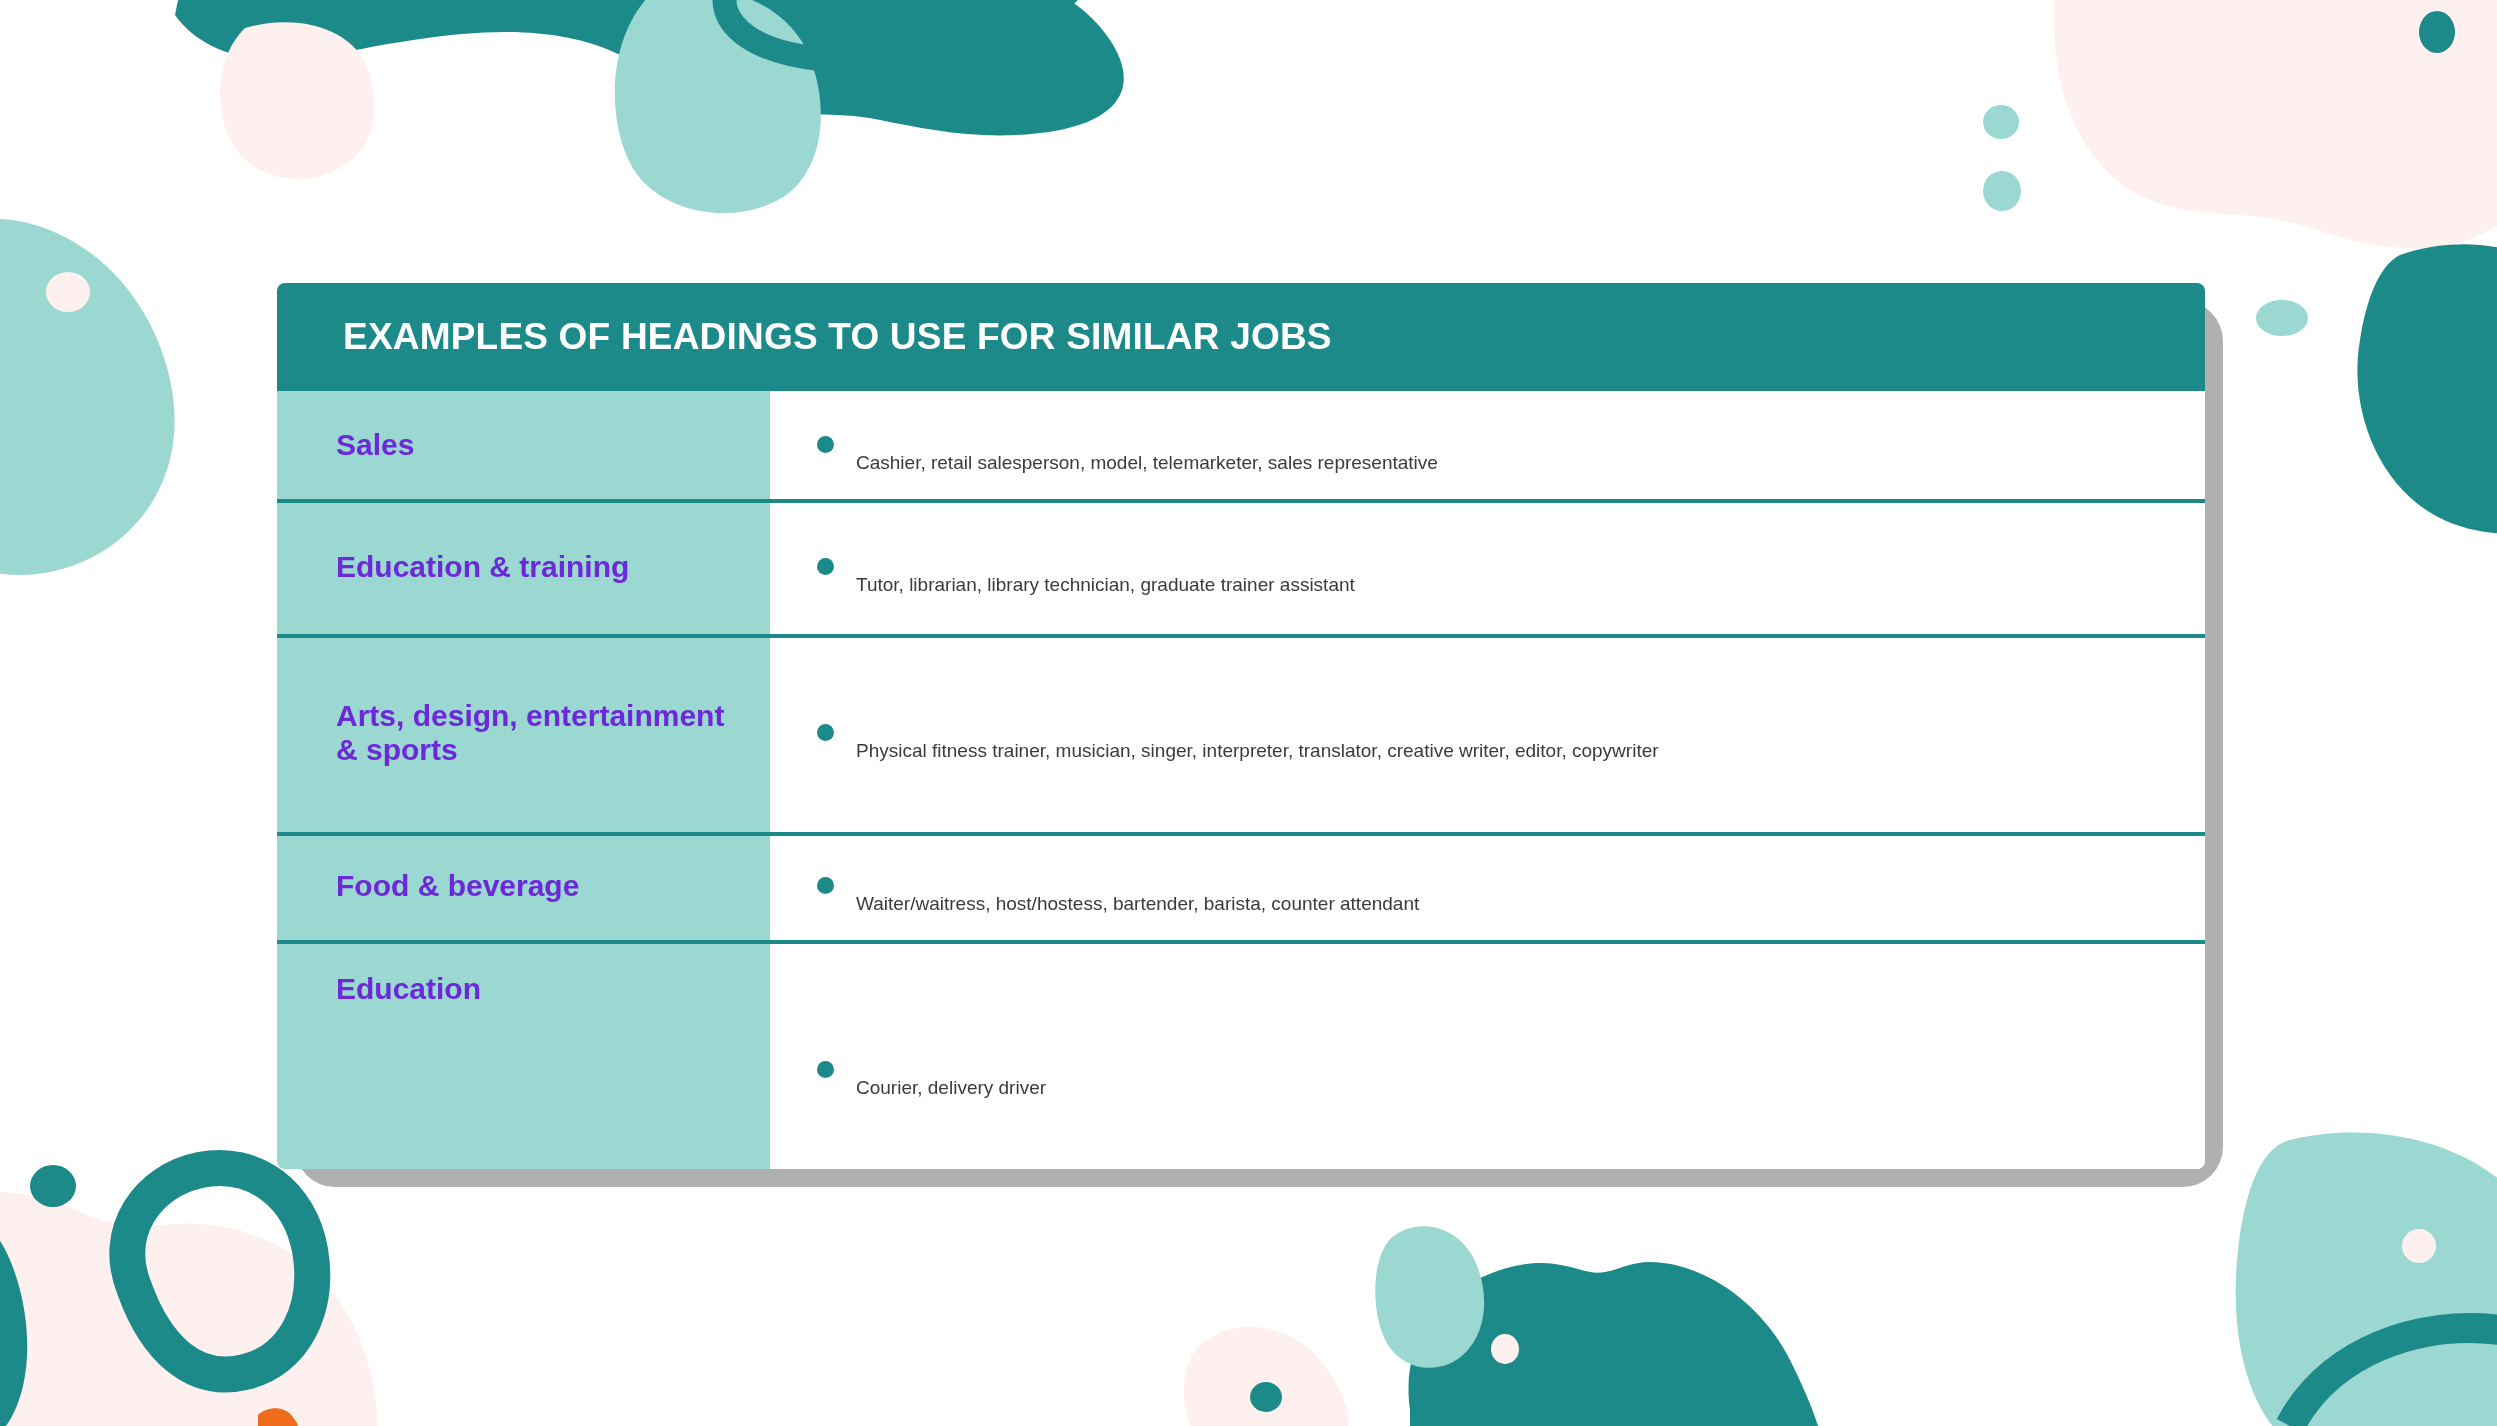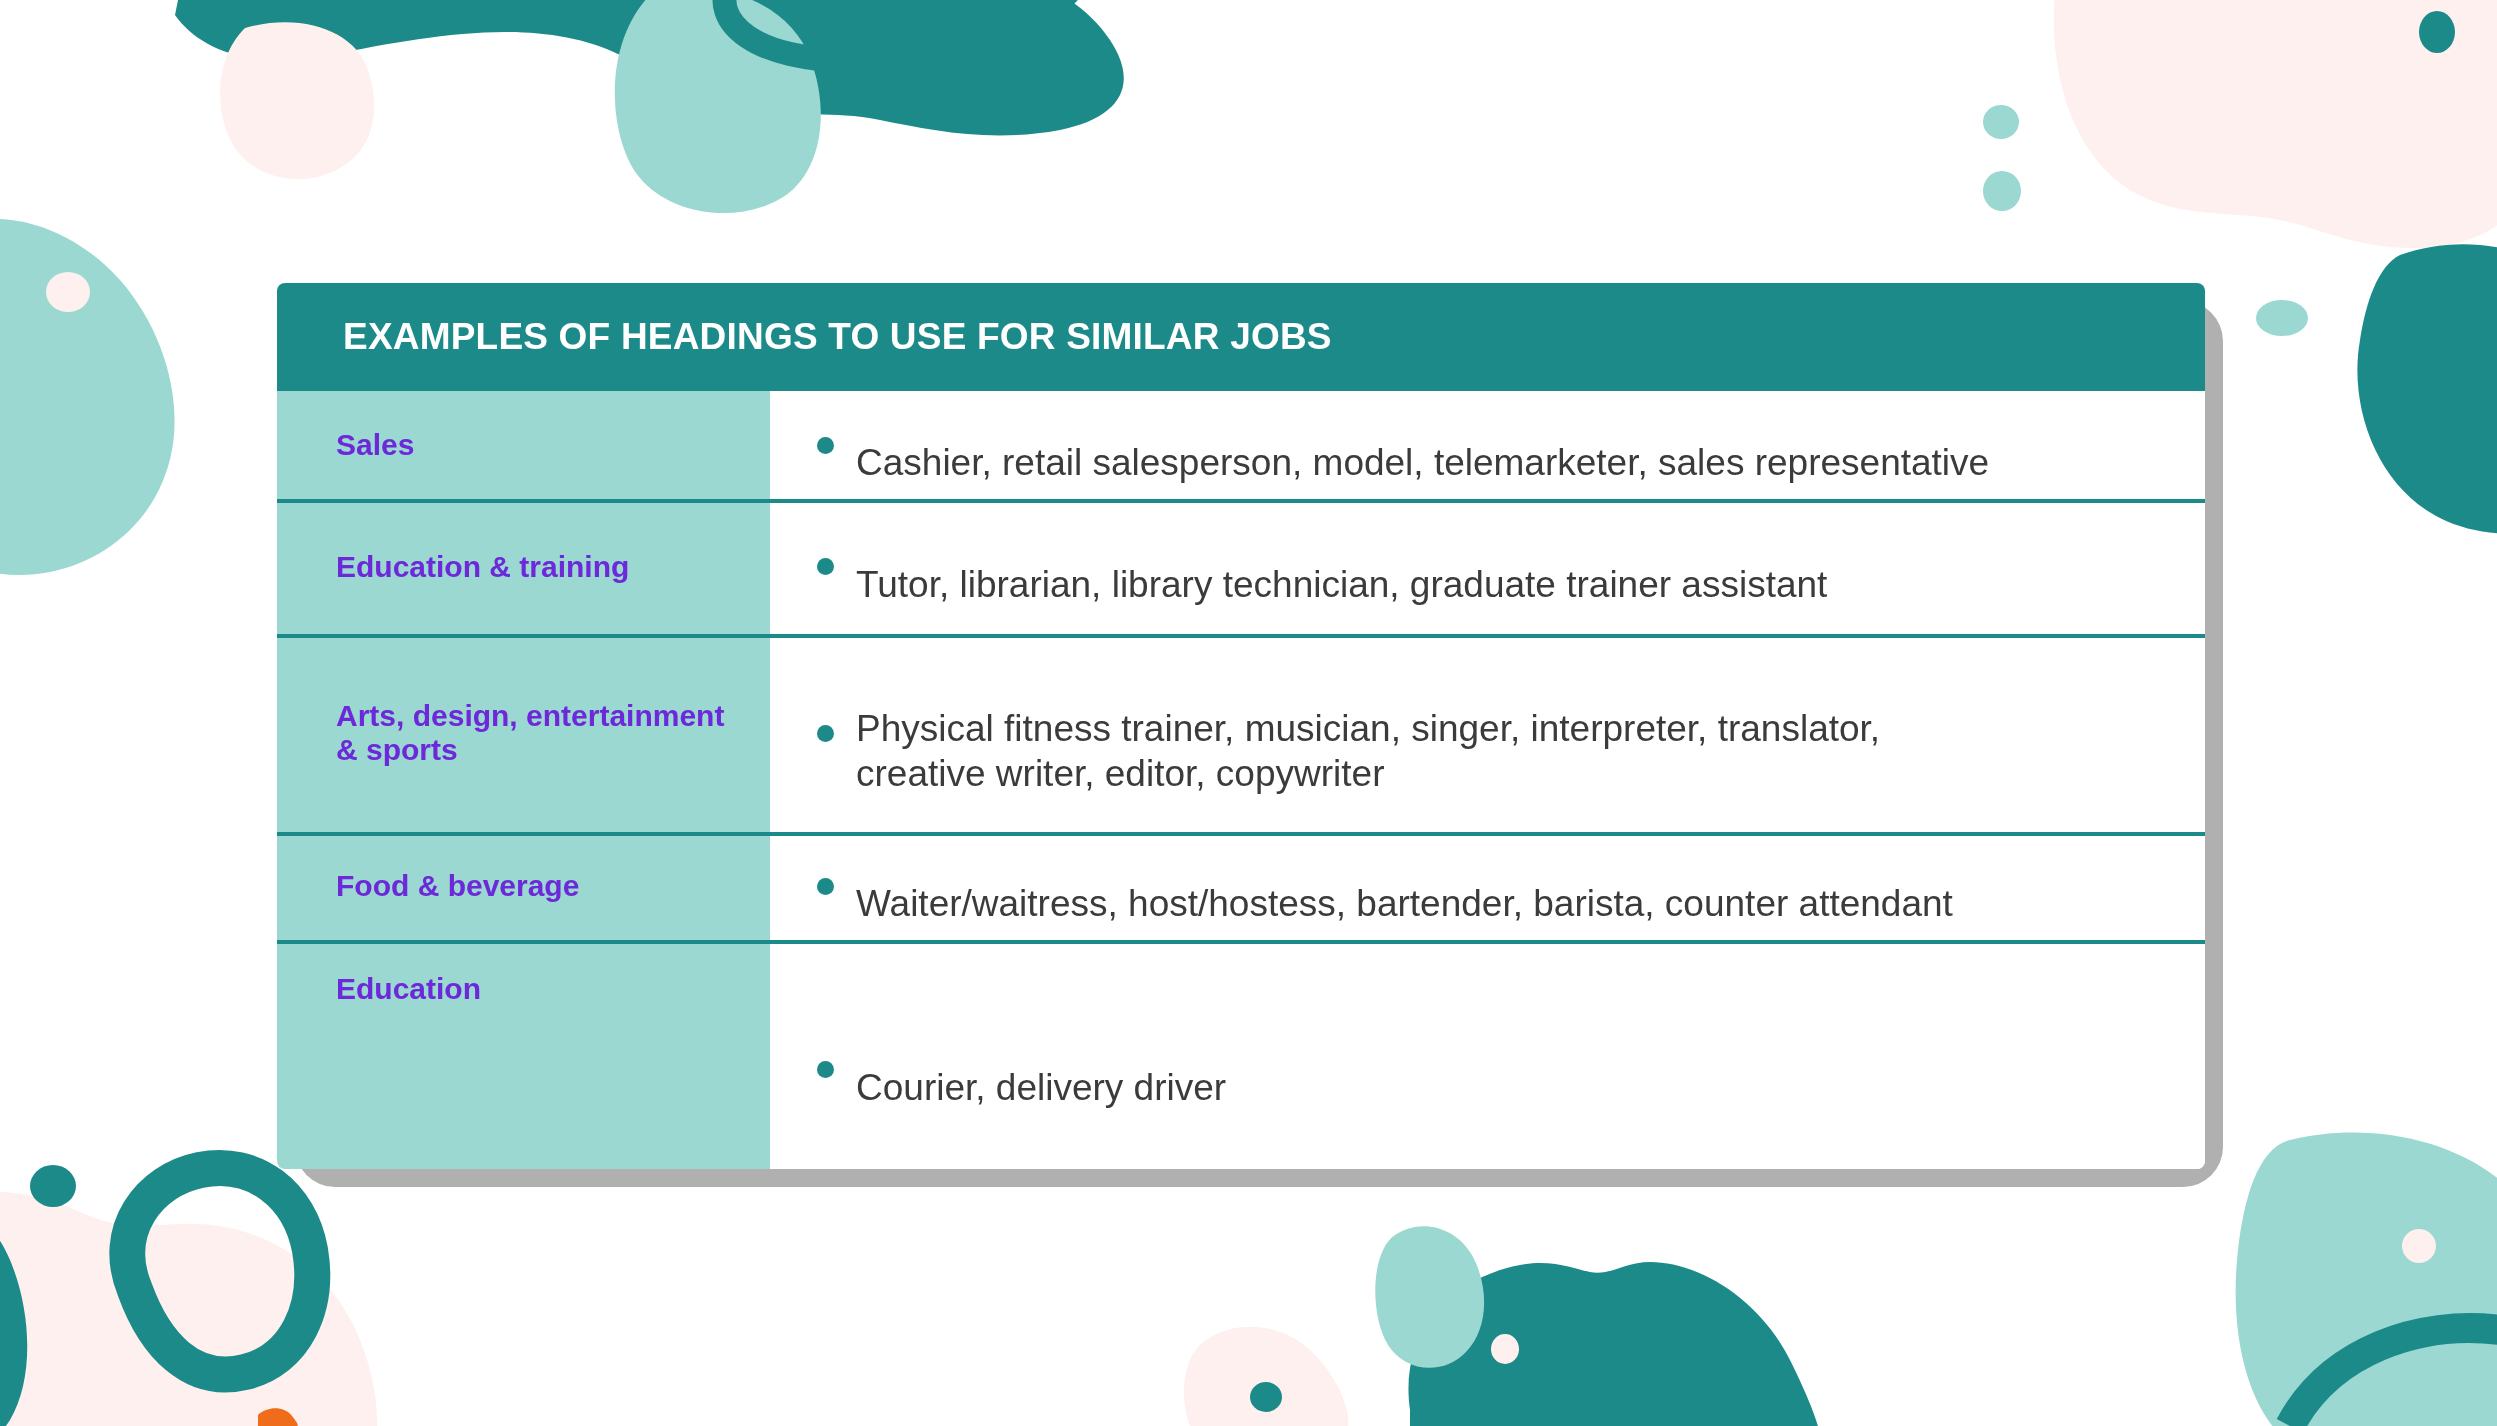--- a/index.html
+++ b/index.html
@@ -86,21 +86,21 @@
     gap:22px;
   }
   .bullet-dot {
     flex:0 0 auto;
     width:17px; height:17px;
     border-radius:50%;
     background:#1d8a8a;
   }
   .bullet-text {
     color:#3b3b3b;
-    font-size:37px;
+    font-size:19px;
     line-height:1.22;
     margin-top:36px;
   }
   .divider {
     position:absolute;
     left:0; right:0;
     height:4px;
     background:#1d8a8a;
     z-index:3;
     pointer-events:none;

